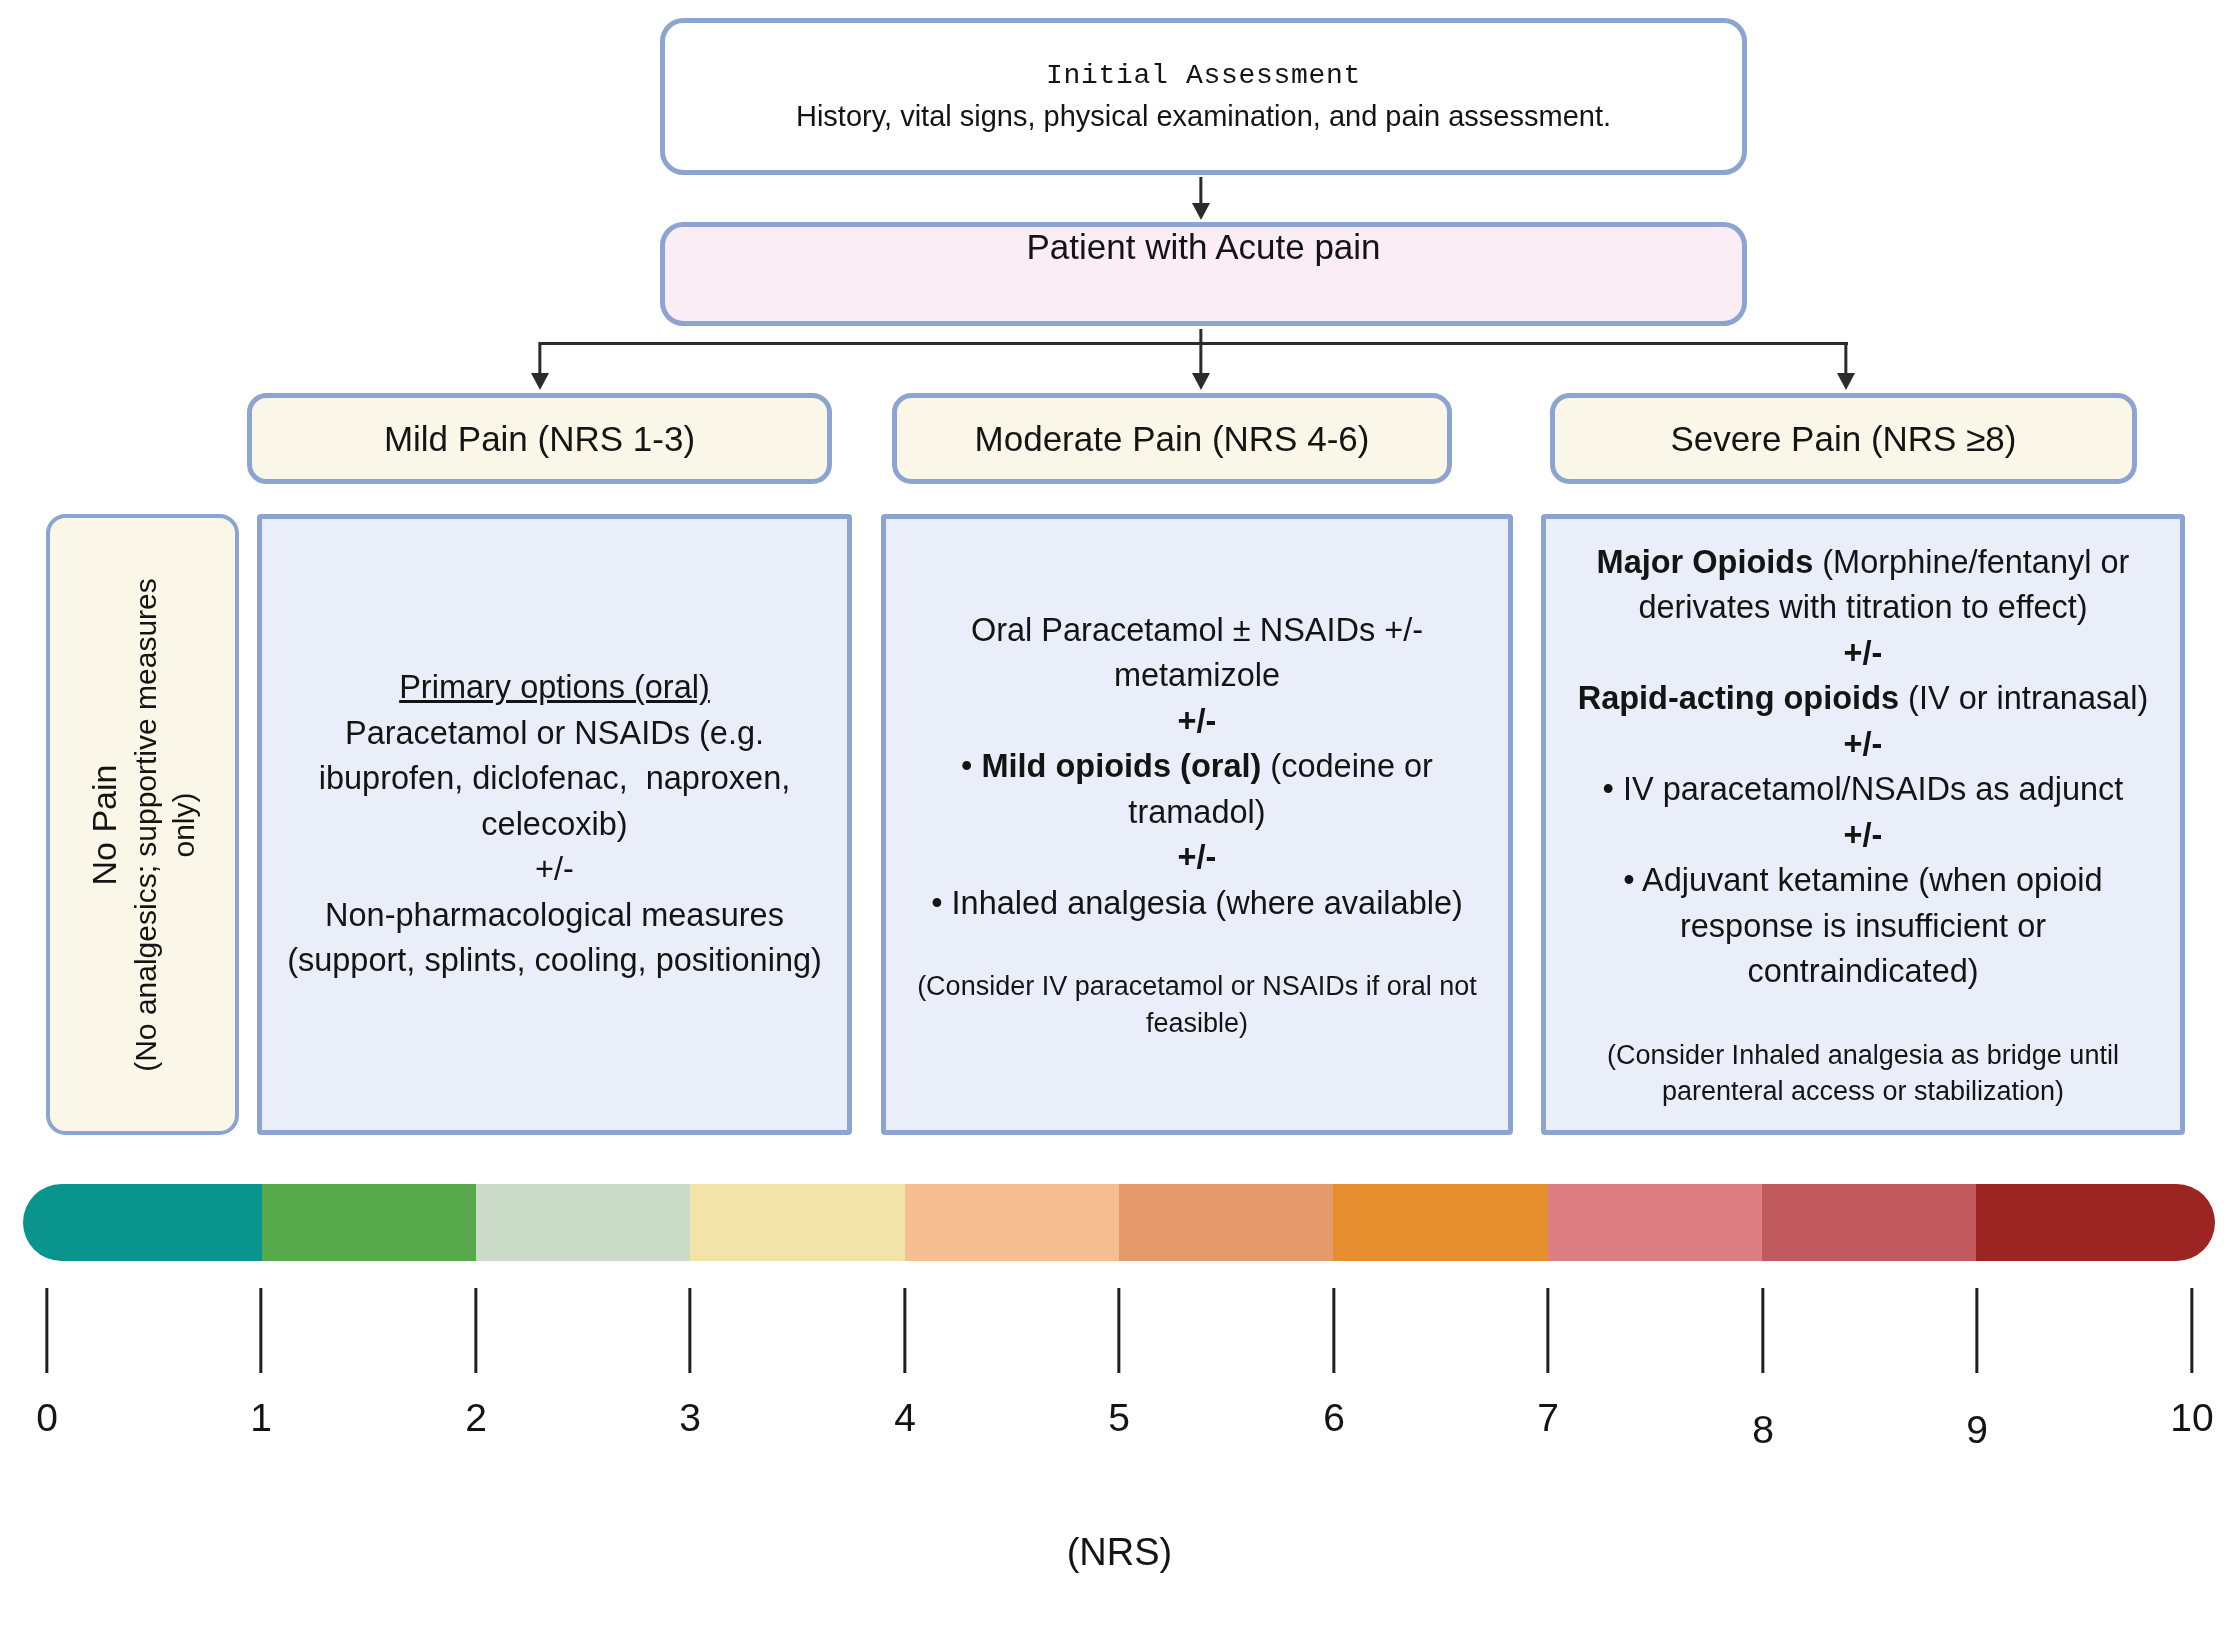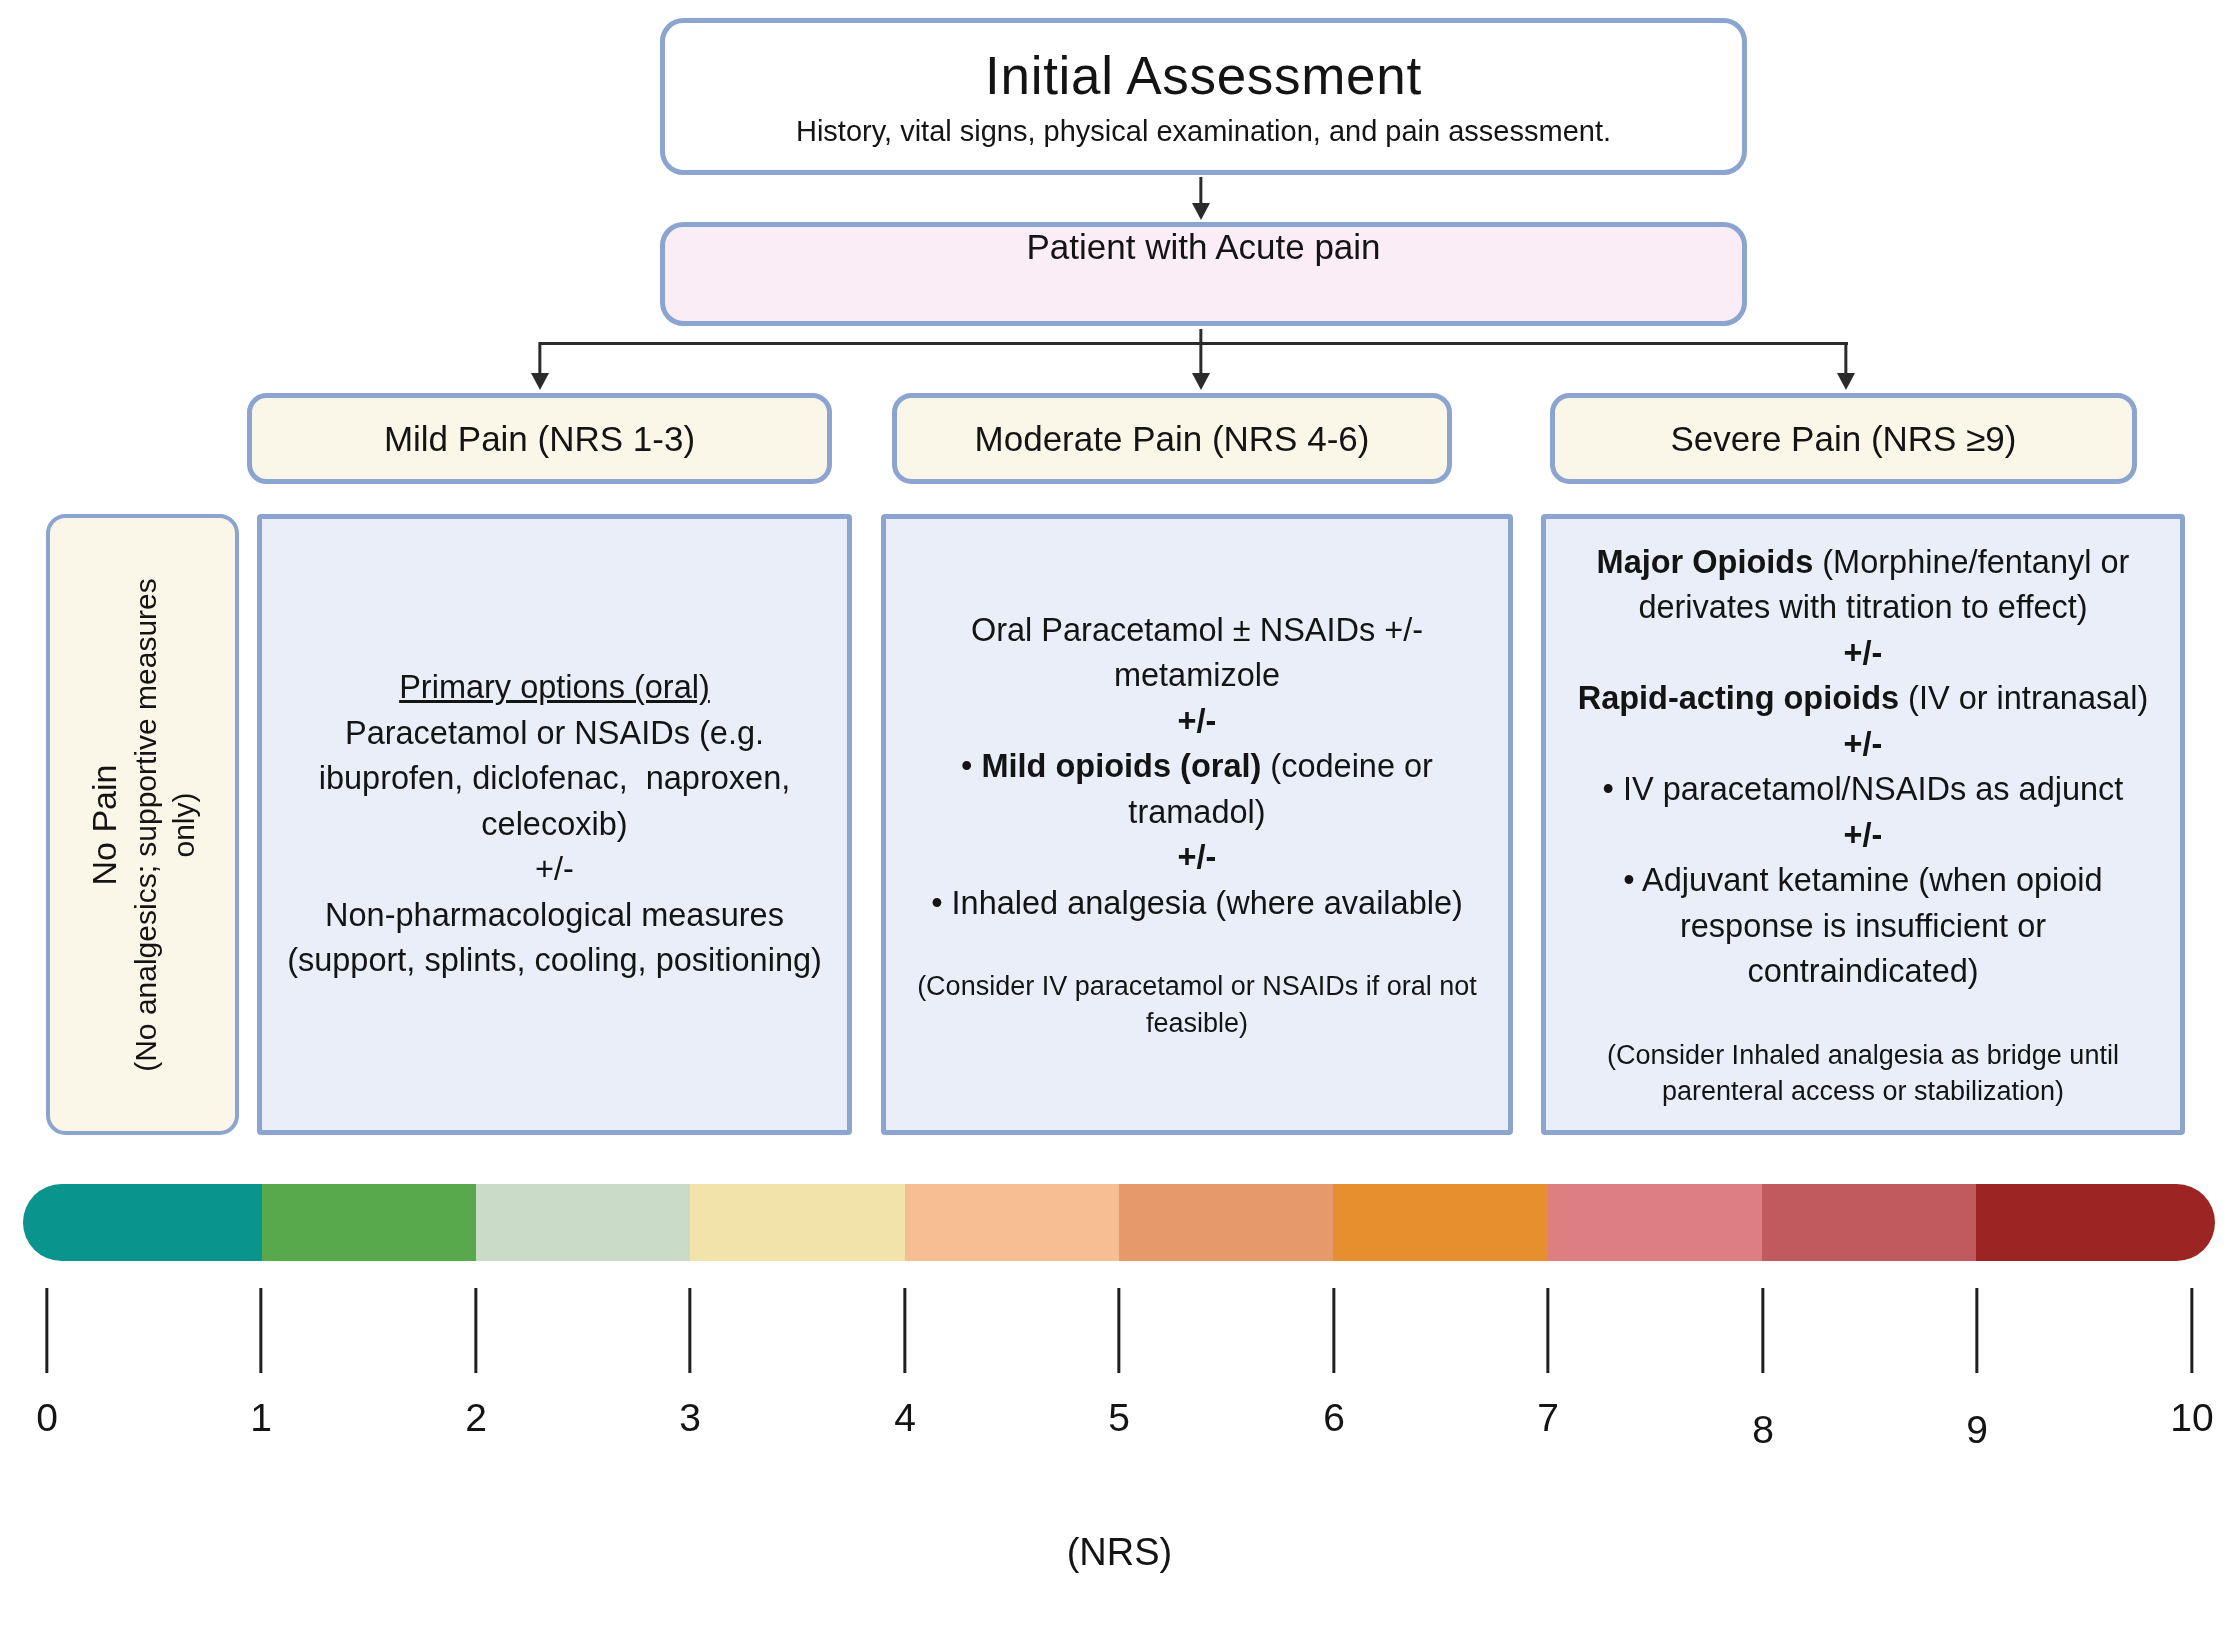--- a/index.html
+++ b/index.html
@@ -11,21 +11,21 @@
     --ink:#141414;
   }
   *{box-sizing:border-box;margin:0;padding:0;}
   body{background:#ffffff;font-family:"Liberation Sans",sans-serif;color:var(--ink);}
   .page{position:relative;width:2239px;height:1648px;background:#ffffff;overflow:hidden;}
 
   .rbox{position:absolute;border:5.2px solid var(--border);border-radius:23.4px;}
 
   .initial-box{left:660px;top:18px;width:1087px;height:157px;background:#ffffff;
     display:flex;flex-direction:column;align-items:center;justify-content:center;text-align:center;}
-  .initial-title{font-size:53px;font-weight:400;letter-spacing:0.7px;}
+  .initial-title{font-size:28px;font-weight:400;letter-spacing:0.7px;font-family:Liberation Mono, monospace;}
   .initial-sub{font-size:29px;margin-top:9px;}
 
   .acute-box{left:660px;top:222px;width:1087px;height:104px;background:var(--pink);
     display:flex;justify-content:center;}
   .acute-label{font-size:35px;}
 
   .vline{position:absolute;width:3.3px;background:var(--line);transform:translateX(-50%);}
   .hline{position:absolute;height:3.3px;background:var(--line);}
   .ahead{position:absolute;width:0;height:0;border-left:9.8px solid transparent;
     border-right:9.8px solid transparent;border-top:17px solid var(--line);transform:translateX(-50%);}
@@ -90,21 +90,21 @@
   <div class="hline" style="left:540px;top:342px;width:1308px;"></div>
   <div class="vline" style="left:540px;top:342px;height:34px;"></div>
   <div class="ahead" style="left:540px;top:373px;"></div>
   <div class="vline" style="left:1201px;top:342px;height:34px;"></div>
   <div class="ahead" style="left:1201px;top:373px;"></div>
   <div class="vline" style="left:1846px;top:342px;height:34px;"></div>
   <div class="ahead" style="left:1846px;top:373px;"></div>
 
   <div class="hdr hdr-mild">Mild Pain (NRS 1-3)</div>
   <div class="hdr hdr-moderate">Moderate Pain (NRS 4-6)</div>
-  <div class="hdr hdr-severe">Severe Pain (NRS ≥9)</div>
+  <div class="hdr hdr-severe">Severe Pain (NRS ≥8)</div>
 
   <div class="rbox nopain-box">
     <div class="nopain-inner">
       <div class="nopain-title">No Pain</div>
       <div class="nopain-sub">(No analgesics; supportive measures only)</div>
     </div>
   </div>
 
   <div class="content-box content-mild">
     <div class="content-lines">

